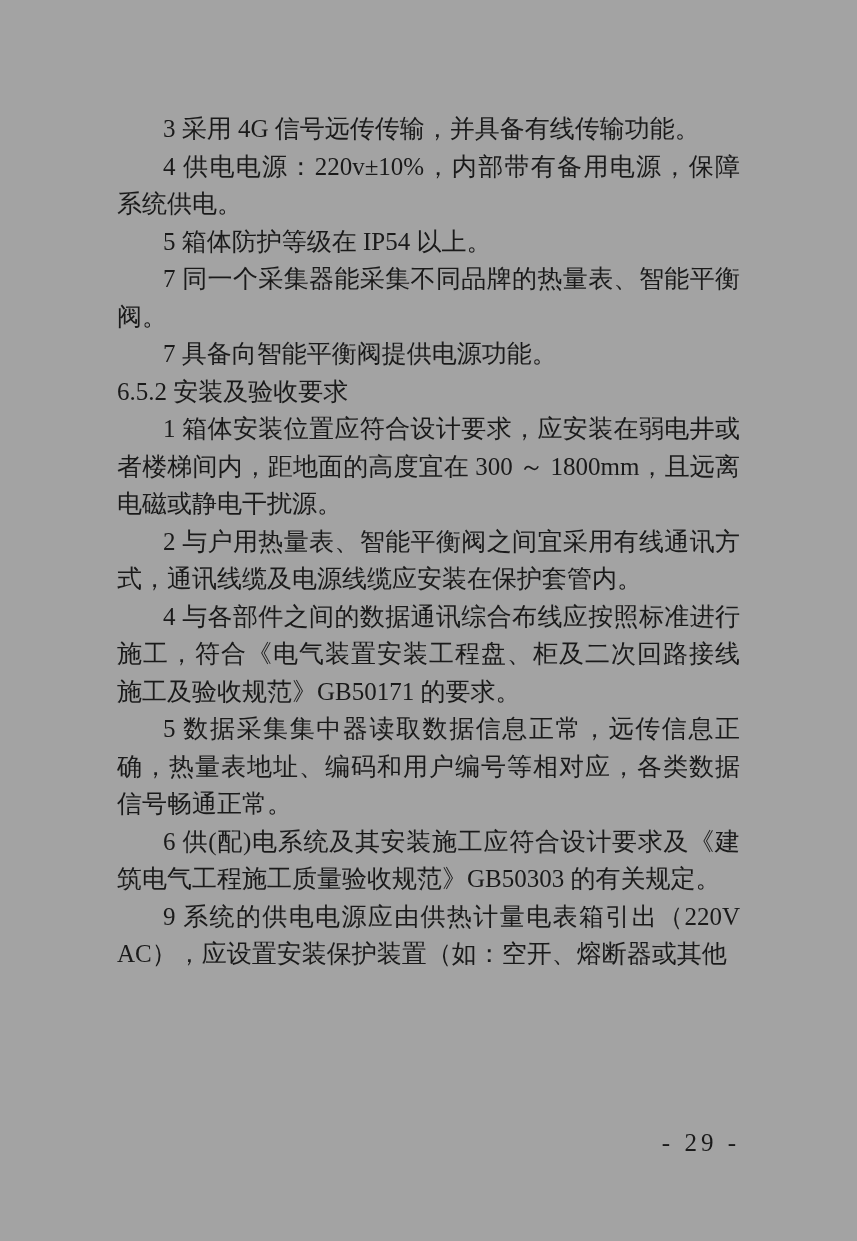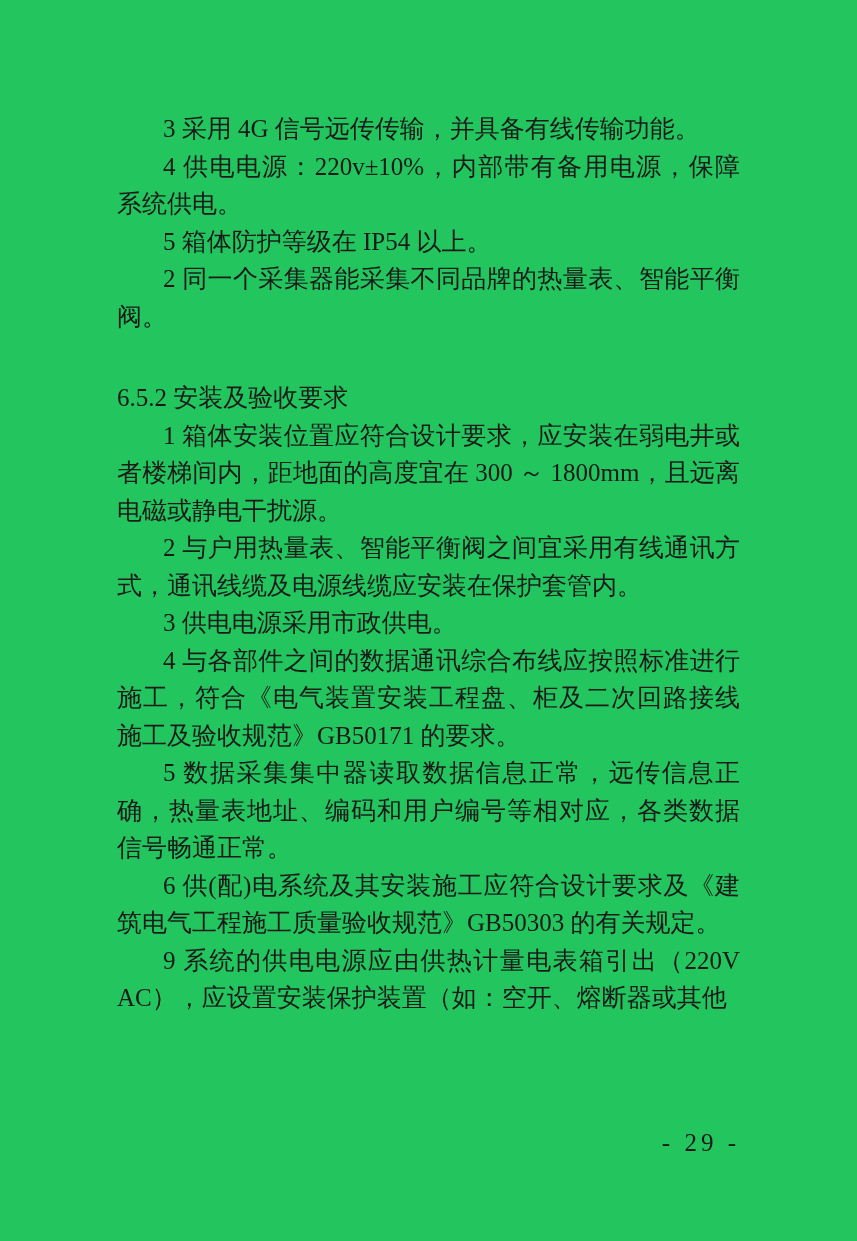--- a/index.html
+++ b/index.html
@@ -13,42 +13,41 @@
     font-family: "Liberation Serif", "DejaVu Serif", serif;
     position: relative;
     overflow: hidden;
   }
   .page {
     position: absolute;
     left: 0;
     top: 0;
     width: 857px;
     height: 1241px;
-    background: #22c55e;
+    background: #a3a3a3;
   }
   .text-block {
     position: absolute;
     left: 117px;
     top: 110px;
     width: 623px;
     color: #1a1a1a;
     font-size: 25px;
     line-height: 37.5px;
     text-align: justify;
   }
   .text-block p {
     margin: 0;
     padding: 0;
   }
   .text-block p.item {
     text-indent: 46px;
   }
   .text-block p.heading {
     text-indent: 0;
-    margin-top: 44px;
   }
   .footer {
     position: absolute;
     right: 117px;
     top: 1128px;
     color: #1a1a1a;
     font-size: 25px;
     line-height: 30px;
     letter-spacing: 4px;
     text-align: right;
@@ -56,25 +55,25 @@
 </style>
 </head>
 <body>
 
 <div class="page">
 
   <div class="text-block">
     <p class="item">3 采用 4G 信号远传传输，并具备有线传输功能。</p>
     <p class="item">4 供电电源：220v±10%，内部带有备用电源，保障系统供电。</p>
     <p class="item">5 箱体防护等级在 IP54 以上。</p>
-    <p class="item">2 同一个采集器能采集不同品牌的热量表、智能平衡阀。</p>
+    <p class="item">7 同一个采集器能采集不同品牌的热量表、智能平衡阀。</p>
+    <p class="item">7 具备向智能平衡阀提供电源功能。</p>
     <p class="heading">6.5.2 安装及验收要求</p>
     <p class="item">1 箱体安装位置应符合设计要求，应安装在弱电井或者楼梯间内，距地面的高度宜在 300 ～ 1800mm，且远离电磁或静电干扰源。</p>
     <p class="item">2 与户用热量表、智能平衡阀之间宜采用有线通讯方式，通讯线缆及电源线缆应安装在保护套管内。</p>
-    <p class="item">3 供电电源采用市政供电。</p>
     <p class="item">4 与各部件之间的数据通讯综合布线应按照标准进行施工，符合《电气装置安装工程盘、柜及二次回路接线施工及验收规范》GB50171 的要求。</p>
     <p class="item">5 数据采集集中器读取数据信息正常，远传信息正确，热量表地址、编码和用户编号等相对应，各类数据信号畅通正常。</p>
     <p class="item">6 供(配)电系统及其安装施工应符合设计要求及《建筑电气工程施工质量验收规范》GB50303 的有关规定。</p>
     <p class="item">9 系统的供电电源应由供热计量电表箱引出（220V AC），应设置安装保护装置（如：空开、熔断器或其他</p>
   </div>
 
   <div class="footer">- 29 -</div>
 
 </div>
 

